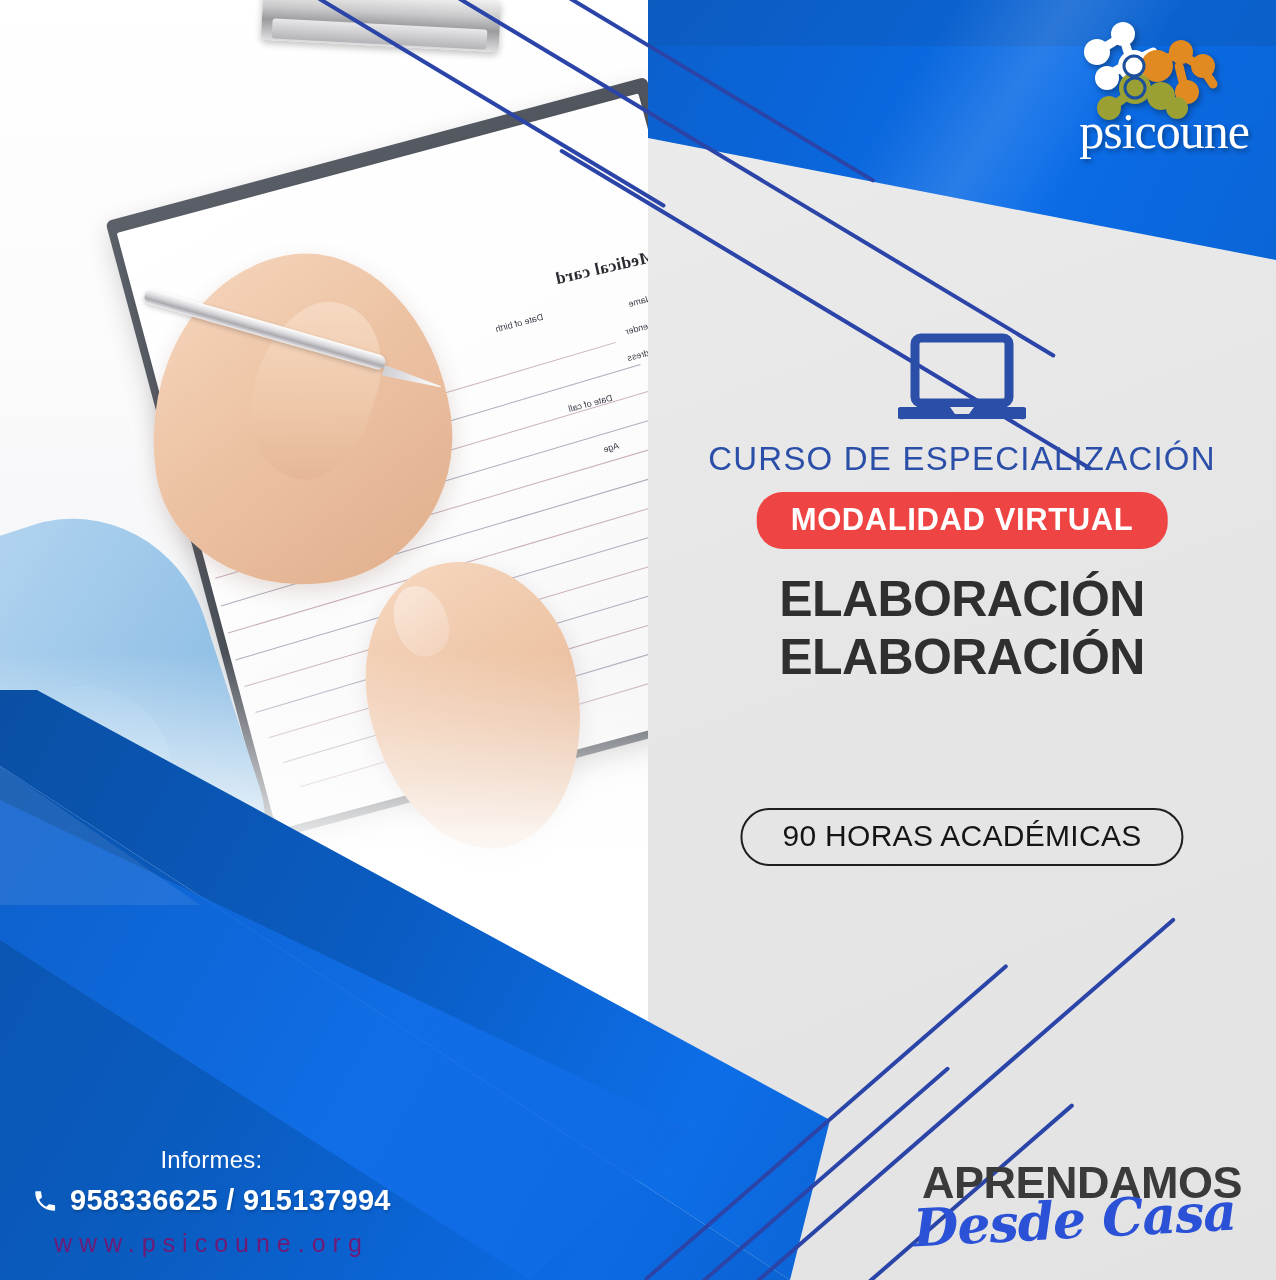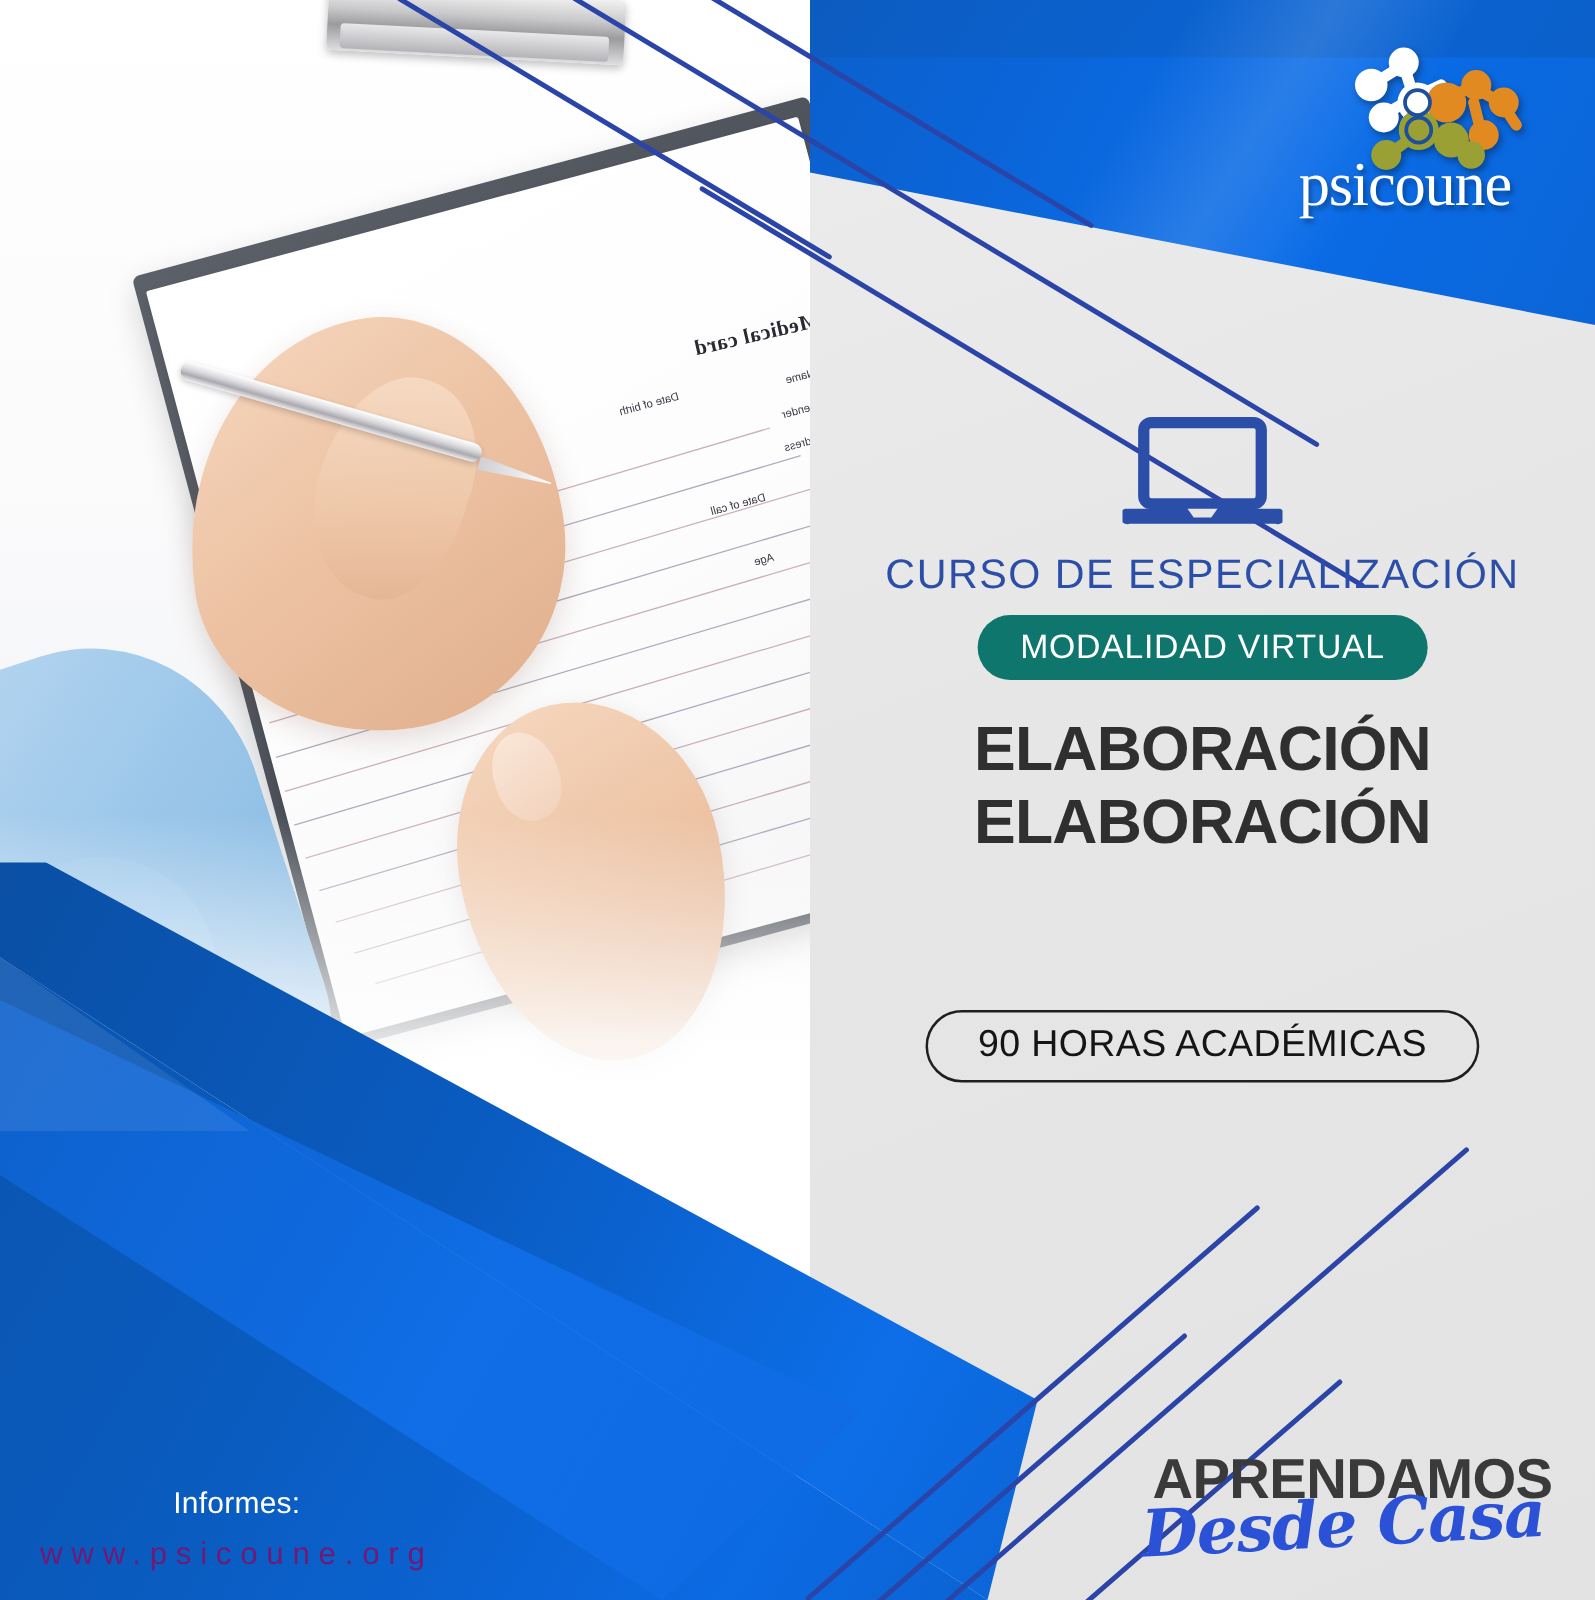--- a/index.html
+++ b/index.html
@@ -191,21 +191,21 @@
     pointer-events:none;
   }
 
   
   .dline{
     position:absolute;height:4px;background:#2b44a8;border-radius:2px;
     transform-origin:0 50%;
   }
 
   
-  .logo{position:absolute;right:26px;top:30px;width:215px;height:148px;}
+  .logo{position:absolute;right:26px;top:14px;width:215px;height:148px;text-align:right;}
   .logo svg{display:block;width:215px;height:148px;
     filter:drop-shadow(2px 3px 3px rgba(0,0,0,.35));}
   .wordmark{
     position:absolute;left:4px;top:92px;width:210px;
     font-family:"Liberation Serif", serif;
     font-size:50px;line-height:50px;color:#ffffff;
     letter-spacing:-1px;
     text-shadow:2px 3px 4px rgba(0,0,0,.35);
   }
 
@@ -217,23 +217,23 @@
   .laptop{position:absolute;left:0;top:333px;width:628px;}
   .laptop svg{display:block;margin:0 auto;}
 
   .kicker{
     position:absolute;left:0;top:440px;width:628px;
     font-size:33px;letter-spacing:1.2px;color:#2b4fa8;
     font-weight:400;
   }
   .badge{
     position:absolute;left:50%;top:492px;transform:translateX(-50%);
-    background:#0f766e;color:#fff;border-radius:26px;
+    background:#ef4444;color:#fff;border-radius:26px;
     padding:10px 34px 11px 34px;
-    font-size:27px;font-weight:normal;letter-spacing:.6px;
+    font-size:31px;font-weight:bold;letter-spacing:.6px;
     white-space:nowrap;
   }
   .title{
     position:absolute;left:0;top:570px;width:628px;
     font-size:50px;line-height:58px;font-weight:bold;
     color:#2f2f2f;letter-spacing:-.6px;
   }
   .title .blue{color:#1b47c4;display:block;}
   .title span{display:block;}
   .hours{
@@ -411,16 +411,22 @@
     <div class="hours">90 HORAS ACADÉMICAS</div>
   </div>
 
   <div class="slogan">
     <div class="l1">APRENDAMOS</div>
     <div class="l2">Desde Casa</div>
   </div>
 
   <div class="contact">
     <div class="c-inf">Informes:</div>
+    <div class="c-phone">
+      <svg width="26" height="26" viewBox="0 0 24 24">
+        <path fill="#ffffff" d="M6.6 10.8c1.4 2.8 3.8 5.1 6.6 6.6l2.2-2.2c.3-.3.7-.4 1.1-.2 1.2.4 2.5.6 3.8.6.6 0 1 .4 1 1V20c0 .6-.4 1-1 1C10.6 21 3 13.4 3 4c0-.6.4-1 1-1h3.5c.6 0 1 .4 1 1 0 1.3.2 2.6.6 3.8.1.4 0 .8-.2 1.1l-2.3 1.9z"></path>
+      </svg>
+      <span>958336625 / 915137994</span>
+    </div>
     <div class="c-web">www.psicoune.org</div>
   </div>
 
 </div>
 
 </body></html>

